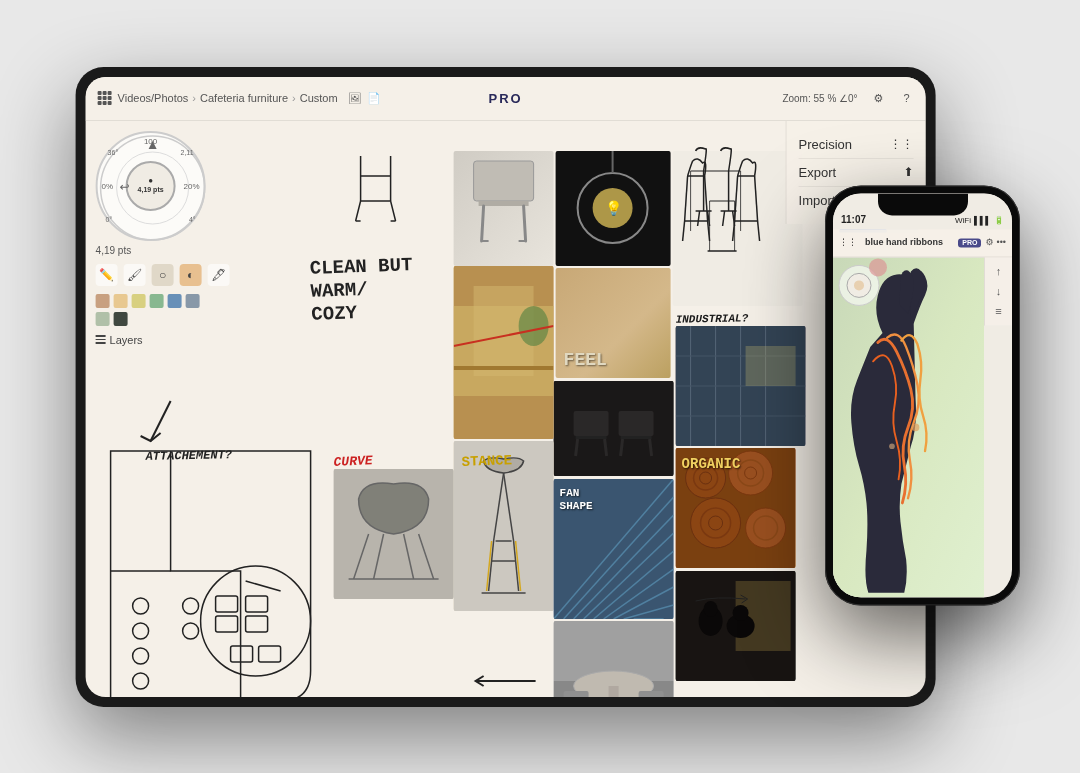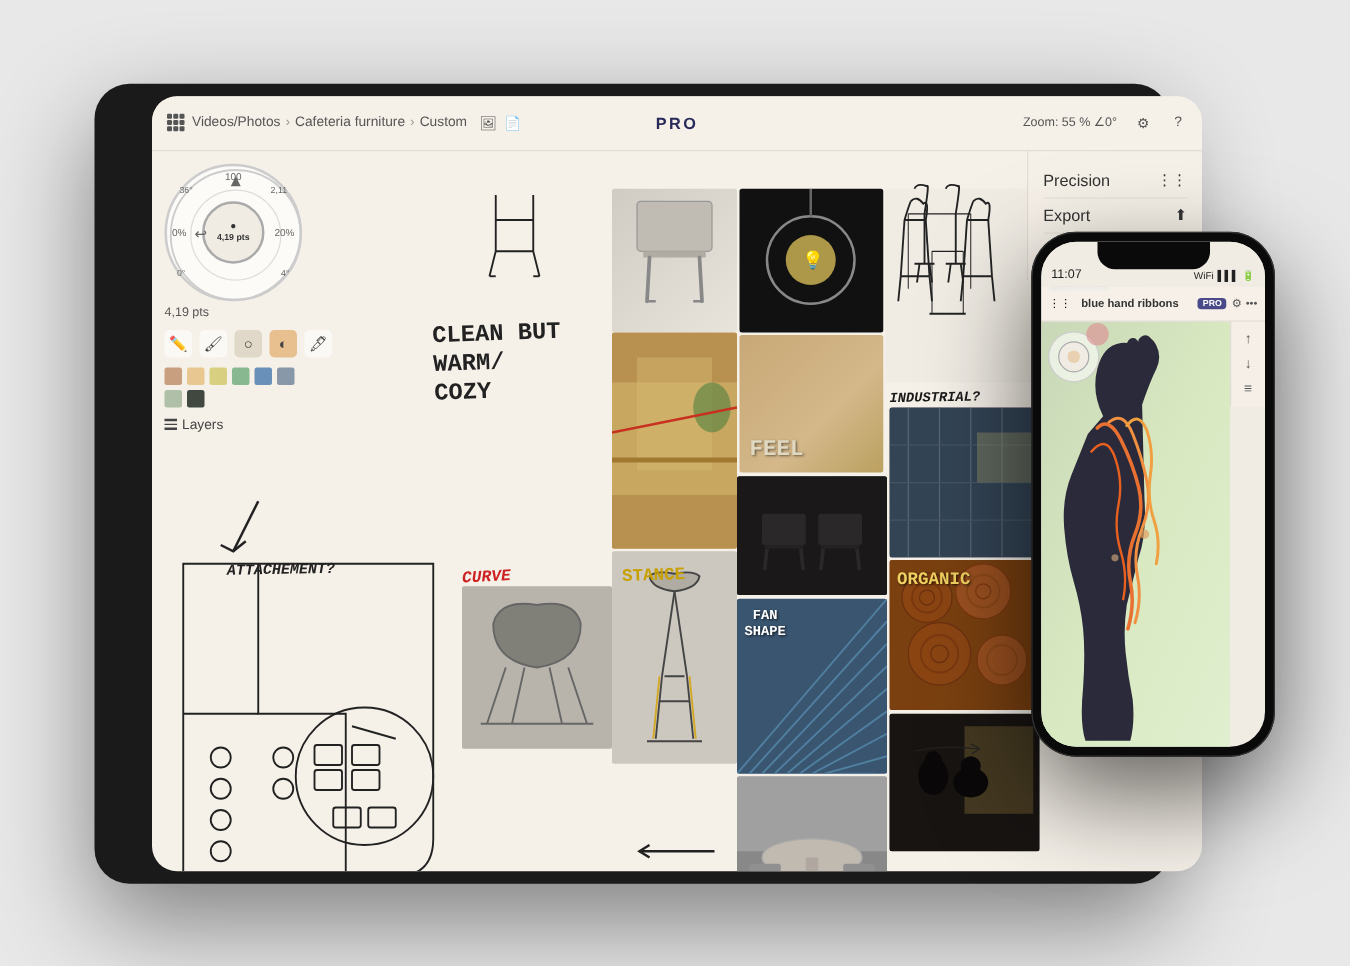--- a/index.html
+++ b/index.html
@@ -37,21 +37,20 @@
       padding: 10px;
       z-index: 1;
     }
     .tablet-screen {
       width: 100%;
       height: 100%;
       background: #f5f0e8;
       border-radius: 20px;
       overflow: hidden;
       position: relative;
-      margin-left: 36px;
     }
 
     
     .top-bar {
       position: absolute;
       top: 0; left: 0; right: 0;
       height: 44px;
       background: #f5f0e8;
       display: flex;
       align-items: center;
@@ -305,21 +304,21 @@
     .phone-top-bar {
       position: absolute;
       top: 0; left: 0; right: 0;
       height: 36px;
       background: #f0ece4;
       display: flex;
       align-items: flex-end;
       padding: 0 8px 4px;
       z-index: 5;
     }
-    .phone-time { font-size: 10px; font-weight: 400; color: #222; }
+    .phone-time { font-size: 10px; font-weight: 700; color: #222; }
     .phone-status { margin-left: auto; display: flex; gap: 3px; align-items: center; font-size: 8px; color: #222; }
 
     .phone-nav {
       position: absolute;
       top: 36px; left: 0; right: 0;
       height: 28px;
       background: rgba(245,240,232,0.95);
       display: flex;
       align-items: center;
       padding: 0 6px;
@@ -746,21 +745,21 @@
               <circle cx="40" cy="75" r="25" fill="#8B4513" stroke="#6a3010" stroke-width="1"></circle>
               <circle cx="40" cy="75" r="15" fill="none" stroke="#7a3810" stroke-width="1.5"></circle>
               <circle cx="40" cy="75" r="7" fill="none" stroke="#6a3010" stroke-width="1"></circle>
               <circle cx="90" cy="80" r="20" fill="#9A5020" stroke="#7a3810" stroke-width="1"></circle>
               <circle cx="90" cy="80" r="12" fill="none" stroke="#8a4818" stroke-width="1.5"></circle>
             </svg>
             
             <div style="position:absolute; top:8px; left:6px; font-family:'Courier New',monospace; font-size:14px; font-weight:900; color:#f0d060; text-shadow:1px 1px 2px rgba(0,0,0,0.7);">ORGANIC</div>
           </div>
 
-          <div class="photo-block pb-fan-shape" style="left:468px; top:358px; width:120px; height:140px; border-radius:2px;text-align:center;">
+          <div class="photo-block pb-fan-shape" style="left:468px; top:358px; width:120px; height:140px; border-radius:2px;">
             <svg width="120" height="140" viewBox="0 0 120 140">
               <rect x="0" y="0" width="120" height="140" fill="#3a5570"></rect>
 
               <g stroke="#5080a0" fill="none" stroke-width="1.5">
                 <line x1="0" y1="140" x2="120" y2="0"></line>
                 <line x1="10" y1="140" x2="120" y2="18"></line>
                 <line x1="20" y1="140" x2="120" y2="36"></line>
                 <line x1="30" y1="140" x2="120" y2="54"></line>
                 <line x1="40" y1="140" x2="120" y2="72"></line>
                 <line x1="50" y1="140" x2="120" y2="90"></line>

